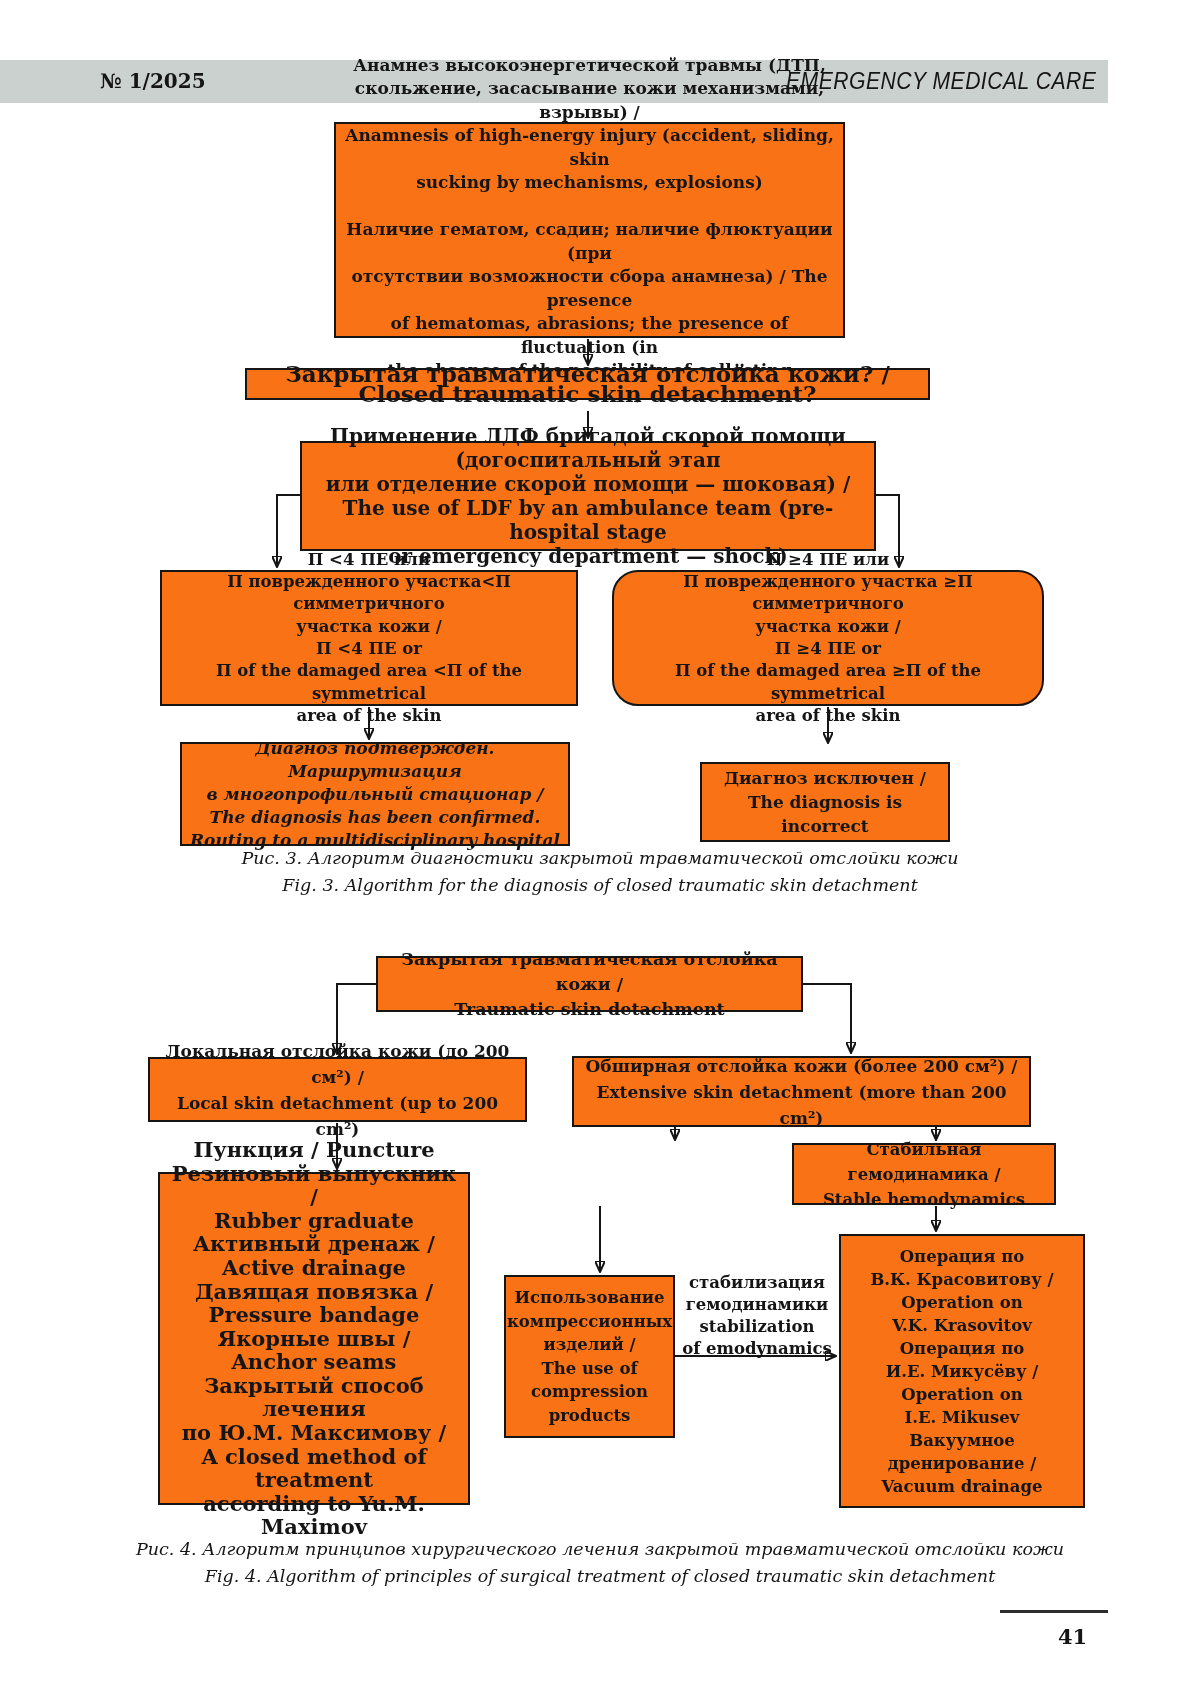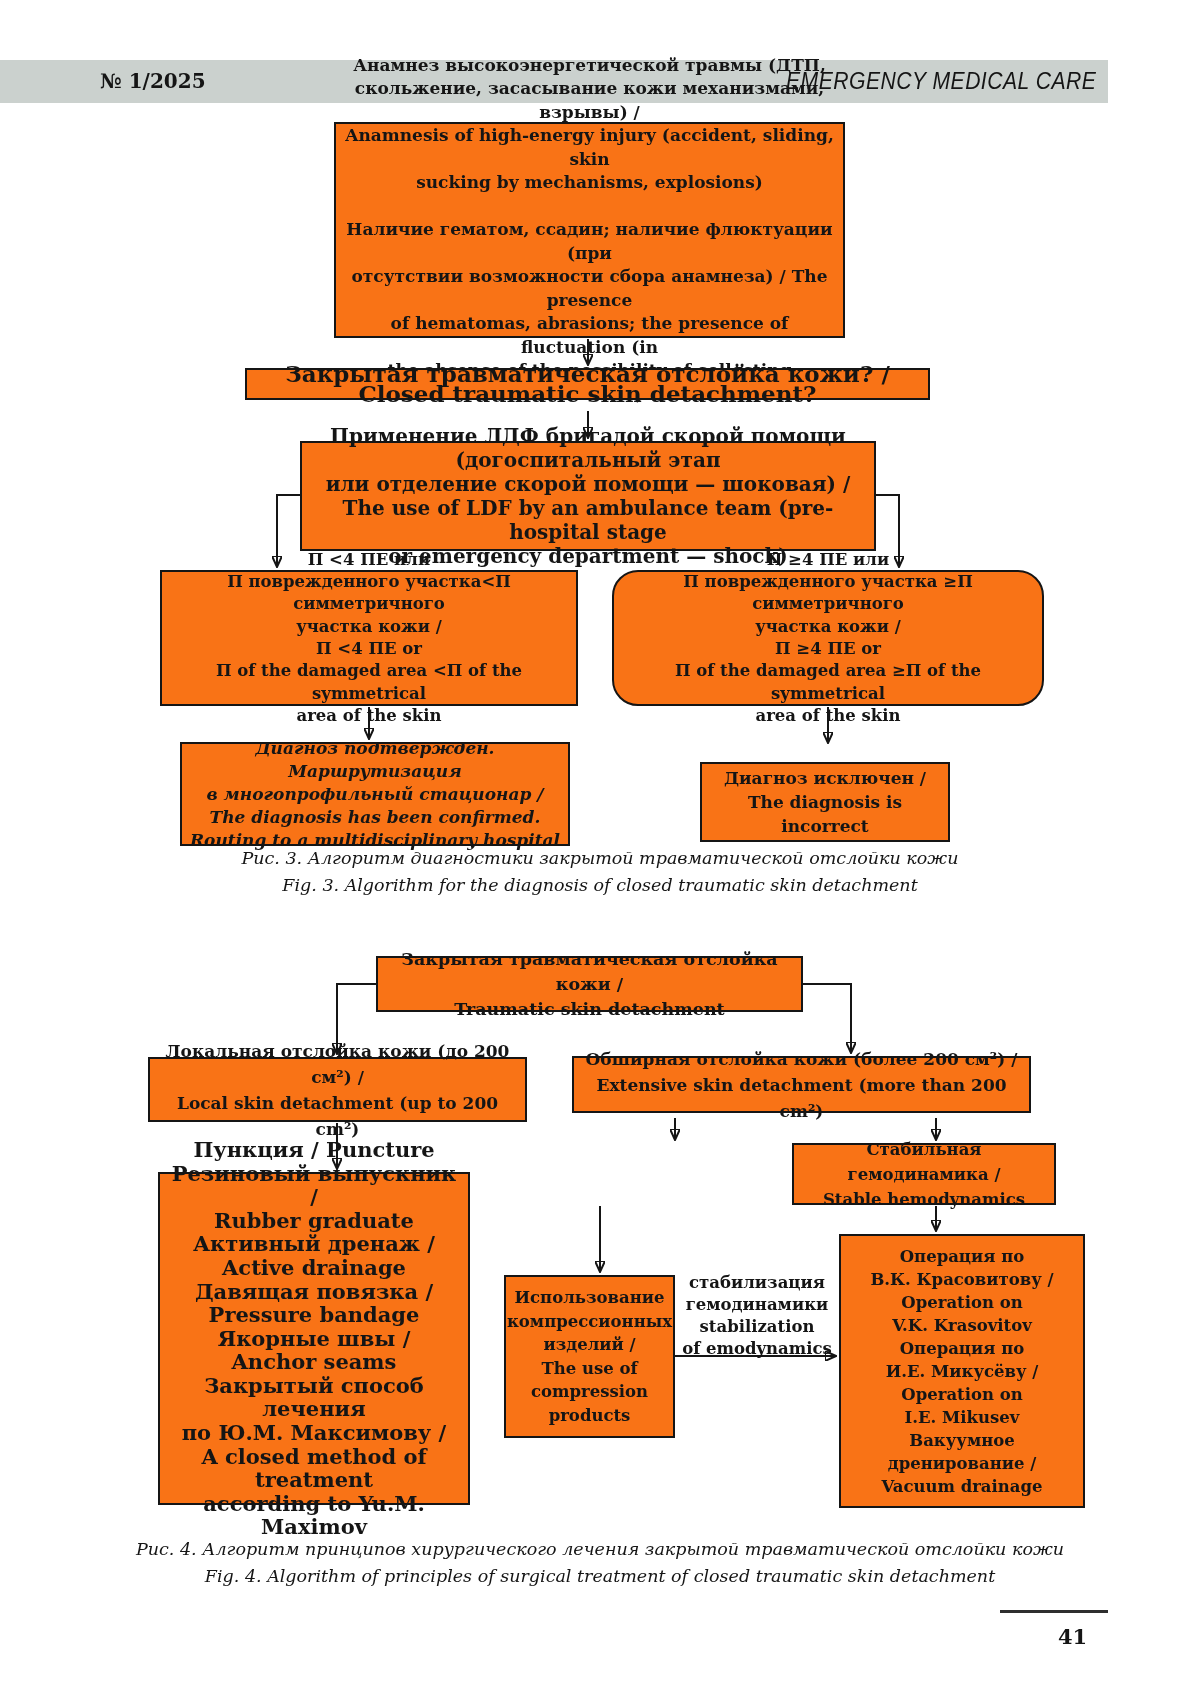--- a/index.html
+++ b/index.html
@@ -163,21 +163,21 @@
     <div>Рис. 3. Алгоритм диагностики закрытой травматической отслойки кожи</div>
     <div>Fig. 3. Algorithm for the diagnosis of closed traumatic skin detachment</div>
   </div>
 
   <div class="box" style="left:376px;top:956px;width:427px;height:56px;font-size:17.5px;line-height:25px;">Закрытая травматическая отслойка кожи /
 Traumatic skin detachment</div>
 
   <div class="box" style="left:148px;top:1057px;width:379px;height:65px;font-size:17px;line-height:26px;">Локальная отслойка кожи (до 200 см²) /
 Local skin detachment (up to 200 cm²)</div>
 
-  <div class="box" style="left:572px;top:1056px;width:459px;height:57px;font-size:17px;line-height:26px;text-align:center;">Обширная отслойка кожи (более 200 см²) /
+  <div class="box" style="left:572px;top:1056px;width:459px;height:71px;font-size:17px;line-height:26px;text-align:center;">Обширная отслойка кожи (более 200 см²) /
 Extensive skin detachment (more than 200 cm²)</div>
 
 
   <div class="box" style="left:792px;top:1143px;width:264px;height:62px;font-size:16.5px;line-height:25px;">Стабильная гемодинамика /
 Stable hemodynamics</div>
 
   <div class="box" style="left:158px;top:1172px;width:312px;height:333px;font-size:21px;line-height:23.6px;">Пункция / Puncture
 Резиновый выпускник /
 Rubber graduate
 Активный дренаж /

